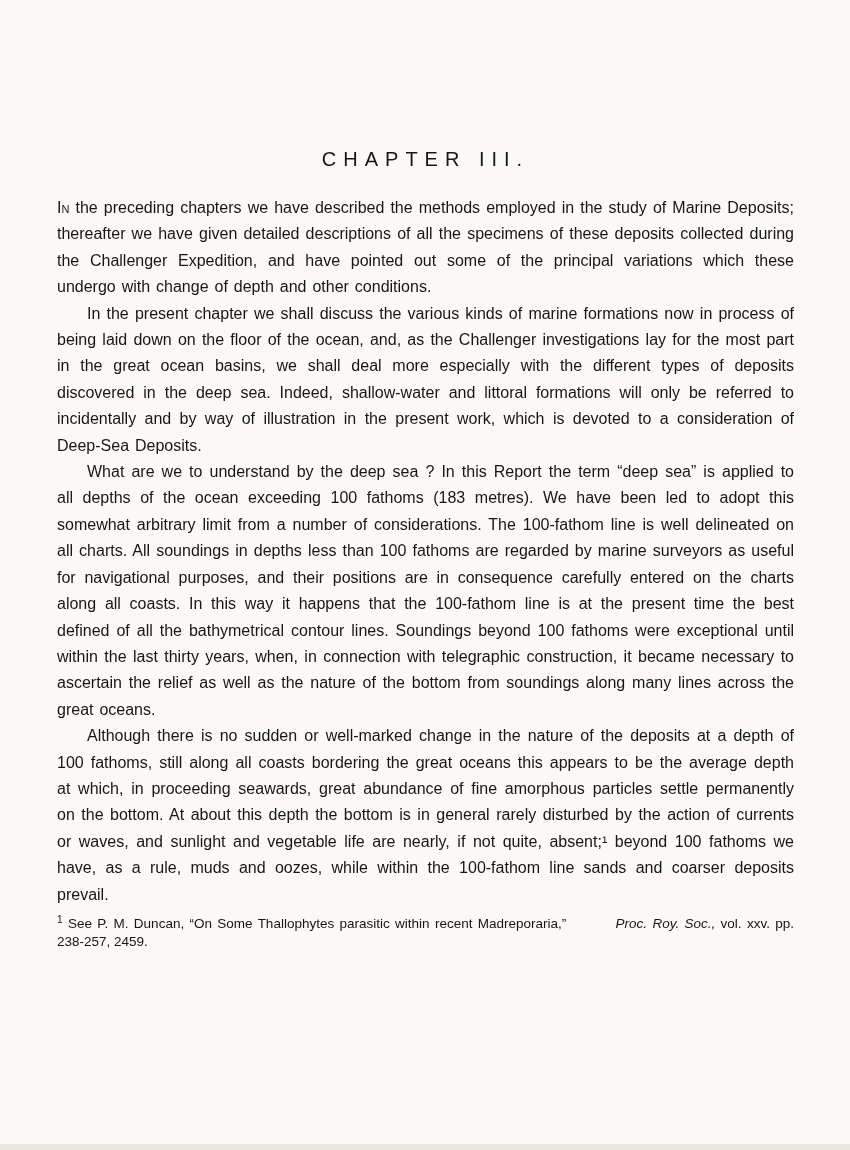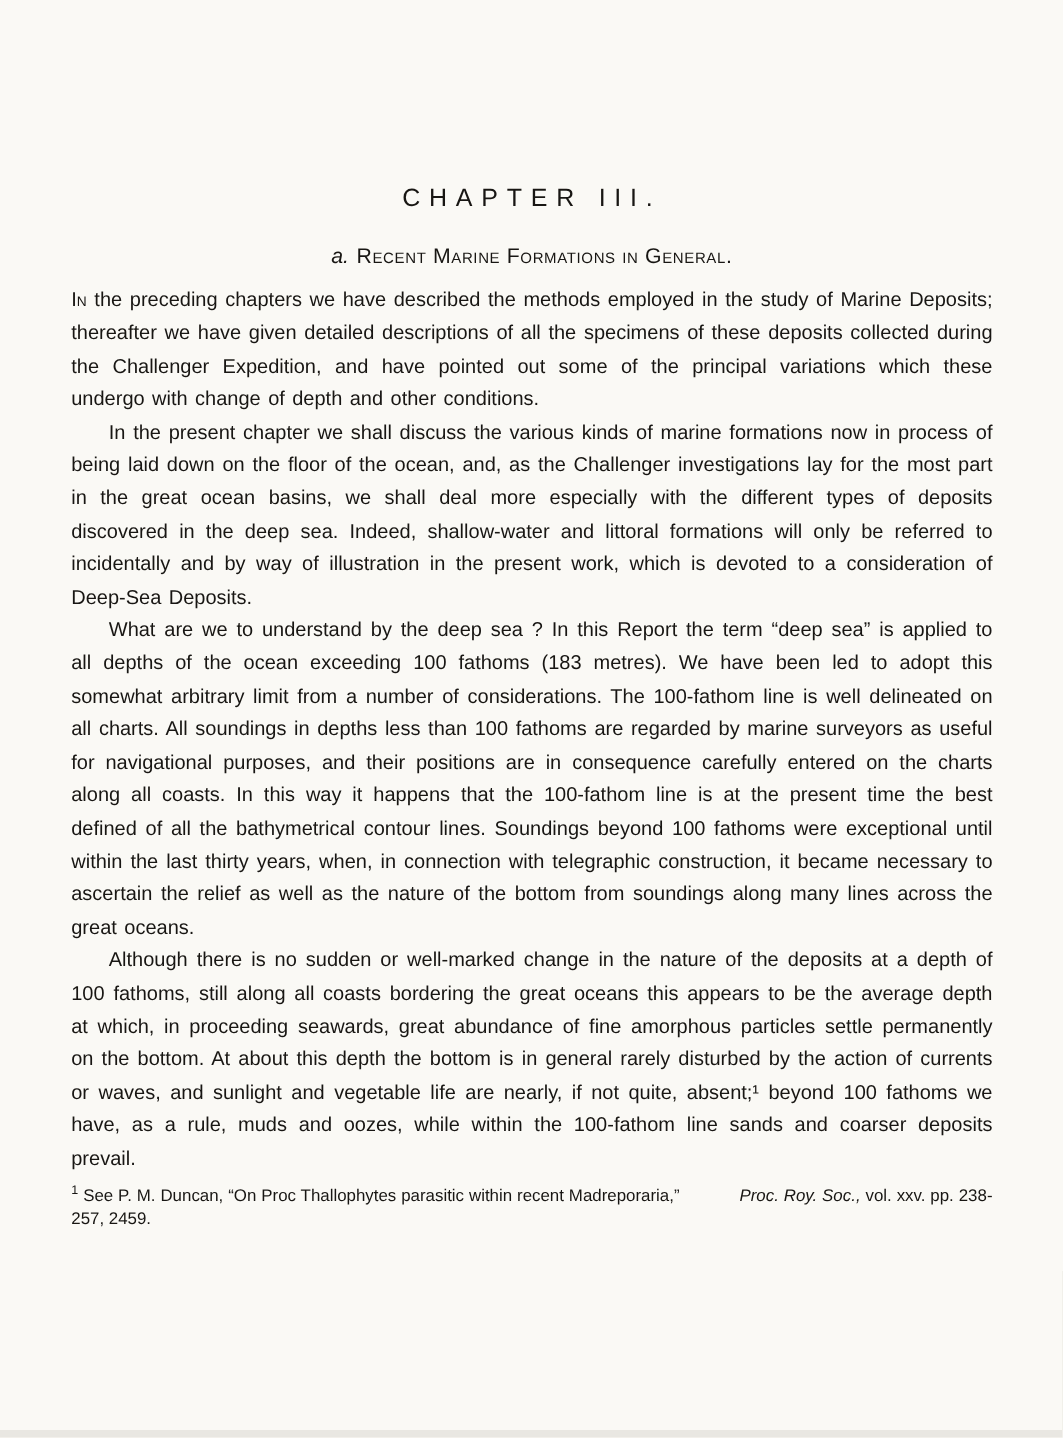--- a/index.html
+++ b/index.html
@@ -66,32 +66,29 @@
   sup { font-size: 10px; line-height: 0; vertical-align: super; }
 </style>
 </head>
 <body>
 
 <div class="page">
 
   <h1 class="chapter-title">CHAPTER III.</h1>
 
 
-  <div class="section-heading">
-    <span class="lead">a.</span><span class="sc">Recent Marine Formations in General.</span>
-  </div>
 
   <div class="body-text">
 
     <p><span class="lead-word">In</span><span> the preceding chapters we have described the methods employed in the study of Marine Deposits; thereafter we have given detailed descriptions of all the specimens of these deposits collected during the Challenger Expedition, and have pointed out some of the principal variations which these undergo with change of depth and other conditions.</span></p>
 
     <p class="indent">In the present chapter we shall discuss the various kinds of marine formations now in process of being laid down on the floor of the ocean, and, as the Challenger investigations lay for the most part in the great ocean basins, we shall deal more especially with the different types of deposits discovered in the deep sea.  Indeed, shallow-water and littoral formations will only be referred to incidentally and by way of illustration in the present work, which is devoted to a consideration of Deep-Sea Deposits.</p>
 
     <p class="indent">What are we to understand by the deep sea ?  In this Report the term “deep sea” is applied to all depths of the ocean exceeding 100 fathoms (183 metres).  We have been led to adopt this somewhat arbitrary limit from a number of considerations.  The 100-fathom line is well delineated on all charts.  All soundings in depths less than 100 fathoms are regarded by marine surveyors as useful for navigational purposes, and their positions are in consequence carefully entered on the charts along all coasts.  In this way it happens that the 100-fathom line is at the present time the best defined of all the bathymetrical contour lines.  Soundings beyond 100 fathoms were exceptional until within the last thirty years, when, in connection with telegraphic construction, it became necessary to ascertain the relief as well as the nature of the bottom from soundings along many lines across the great oceans.</p>
 
     <p class="indent">Although there is no sudden or well-marked change in the nature of the deposits at a depth of 100 fathoms, still along all coasts bordering the great oceans this appears to be the average depth at which, in proceeding seawards, great abundance of fine amorphous particles settle permanently on the bottom.  At about this depth the bottom is in general rarely disturbed by the action of currents or waves, and sunlight and vegetable life are nearly, if not quite, absent;¹ beyond 100 fathoms we have, as a rule, muds and oozes, while within the 100-fathom line sands and coarser deposits prevail.</p>
   </div>
 
   <div class="footnote">
-    <sup>1</sup><span> See P. M. Duncan, “On Proc Thallophytes parasitic within recent Madreporaria,” </span><span class="italic">Proc. Roy. Soc.,</span><span> vol. xxv. pp. 238-257, 2459.</span>
+    <sup>1</sup><span> See P. M. Duncan, “On Some Thallophytes parasitic within recent Madreporaria,” </span><span class="italic">Proc. Roy. Soc.,</span><span> vol. xxv. pp. 238-257, 2459.</span>
   </div>
 
 </div>
 
 </body></html>

